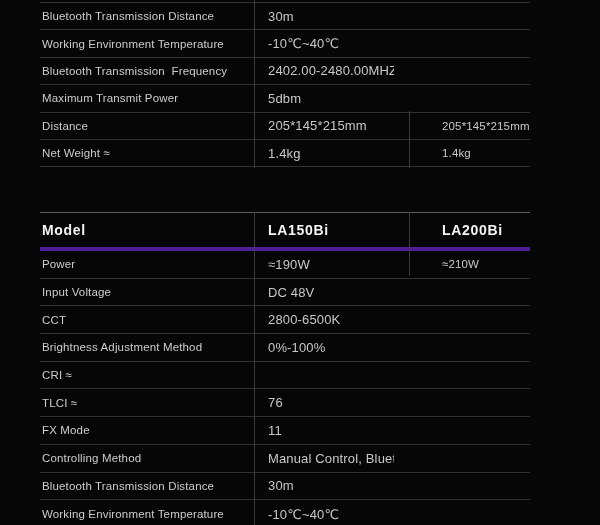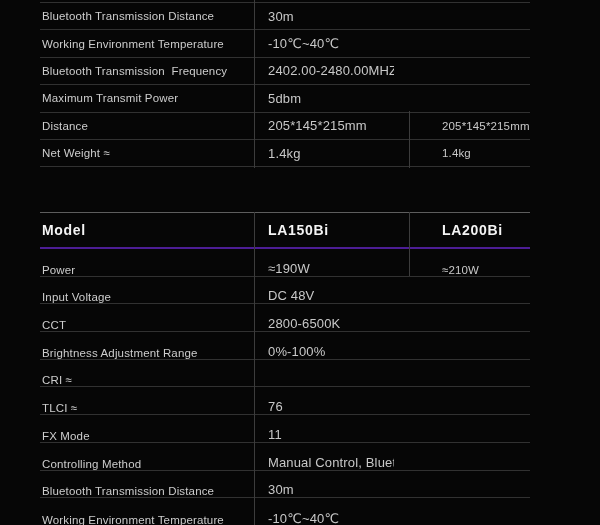--- a/index.html
+++ b/index.html
@@ -31,27 +31,26 @@
     display: flex;
     align-items: stretch;
   }
   .t1 .row {
     height: 26.4px;
     border-bottom: 1px solid #313131;
   }
   .t2 .hrow {
     height: 34px;
     border-top: 1px solid #5d5d5d;
-    border-bottom: 2px solid #4c1d95;
+    border-bottom: 4px solid #4c1d95;
     align-items: center;
   }
   .t2 .drow {
     height: 26.7px;
     border-bottom: 1px solid #313131;
-    align-items: flex-end;
   }
   .t2 .drow:last-child {
     border-bottom: none;
     height: 28px;
   }
   .cell {
     display: flex;
     align-items: center;
     box-sizing: border-box;
     white-space: pre;
@@ -147,21 +146,21 @@
       <div class="cell c-label">Input Voltage</div>
       <div class="cell c-v1">DC 48V</div>
       <div class="cell c-v2"></div>
     </div>
     <div class="row drow">
       <div class="cell c-label">CCT</div>
       <div class="cell c-v1">2800-6500K</div>
       <div class="cell c-v2"></div>
     </div>
     <div class="row drow">
-      <div class="cell c-label">Brightness Adjustment Range</div>
+      <div class="cell c-label">Brightness Adjustment Method</div>
       <div class="cell c-v1">0%-100%</div>
       <div class="cell c-v2"></div>
     </div>
     <div class="row drow">
       <div class="cell c-label">CRI ≈</div>
       <div class="cell c-v2"></div>
     </div>
     <div class="row drow">
       <div class="cell c-label">TLCI ≈</div>
       <div class="cell c-v1">76</div>

